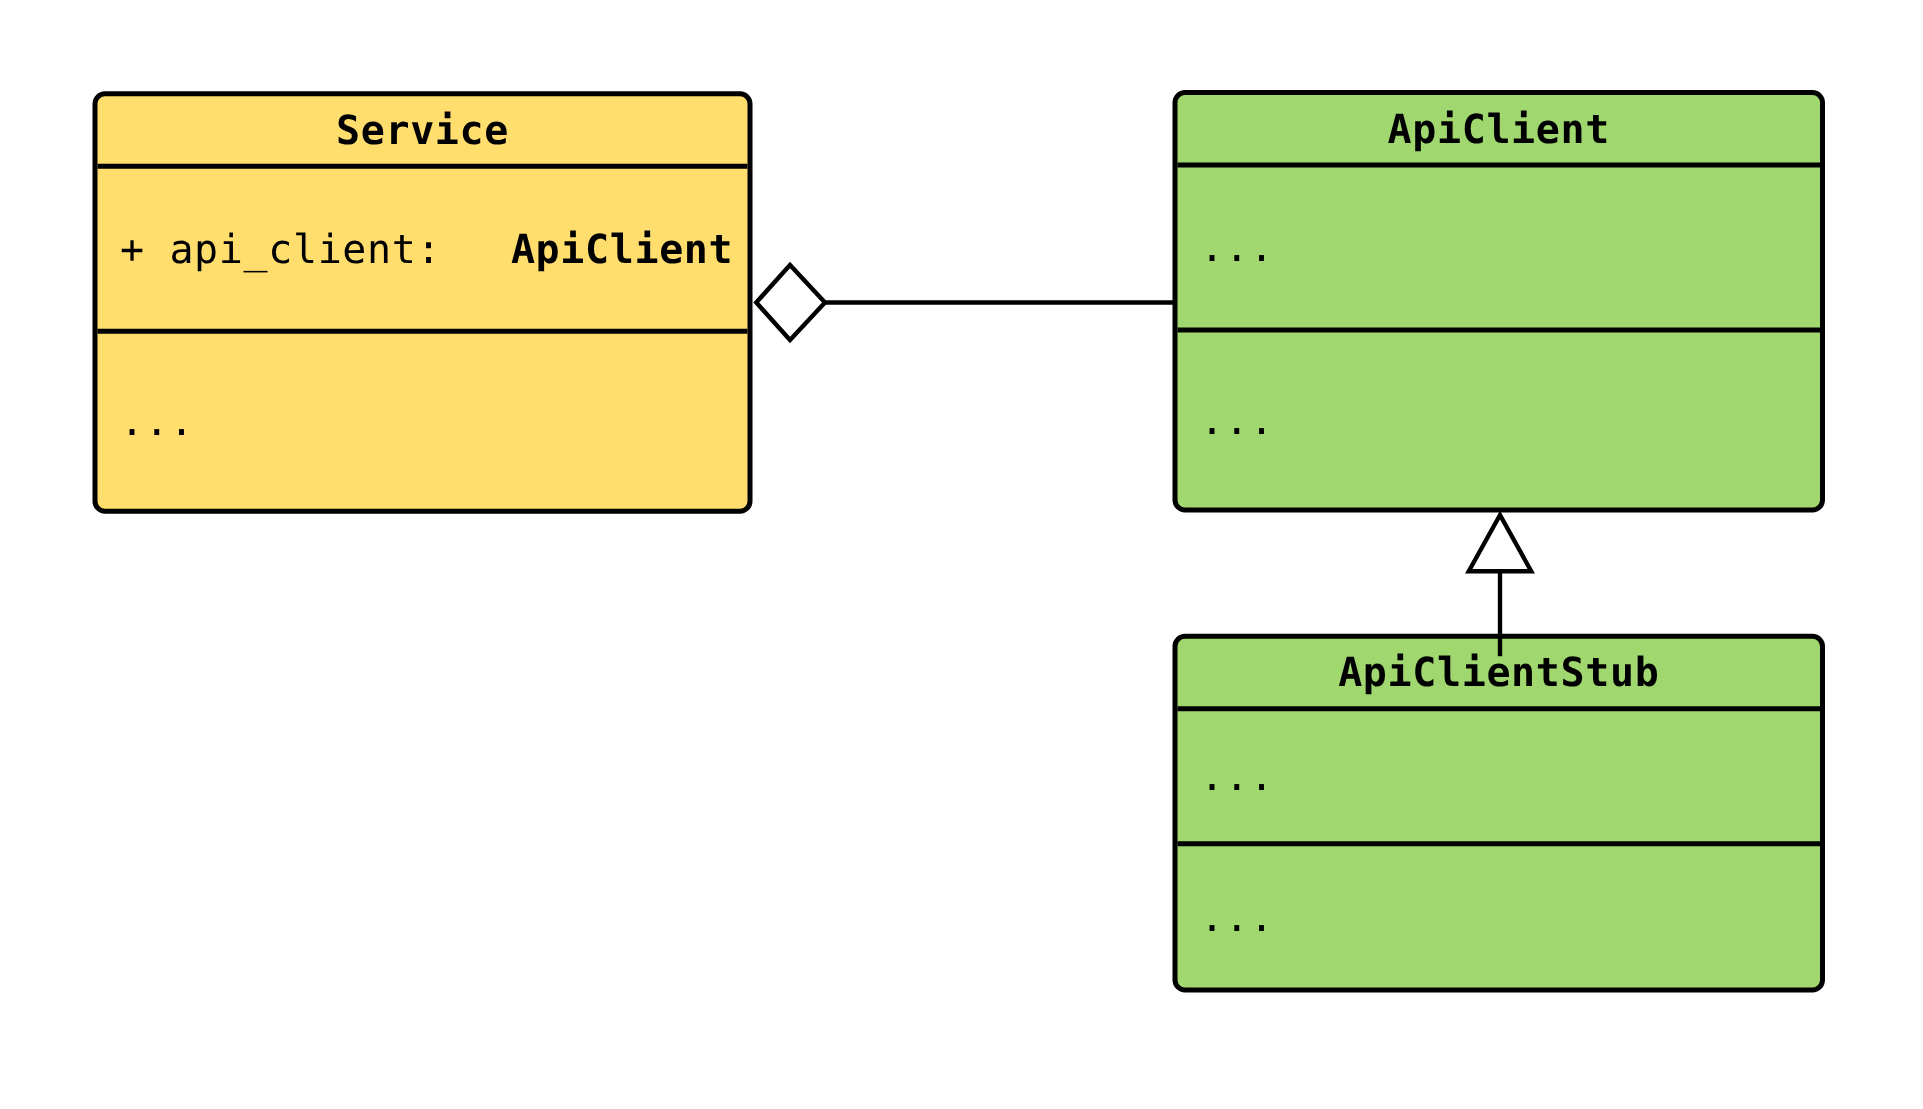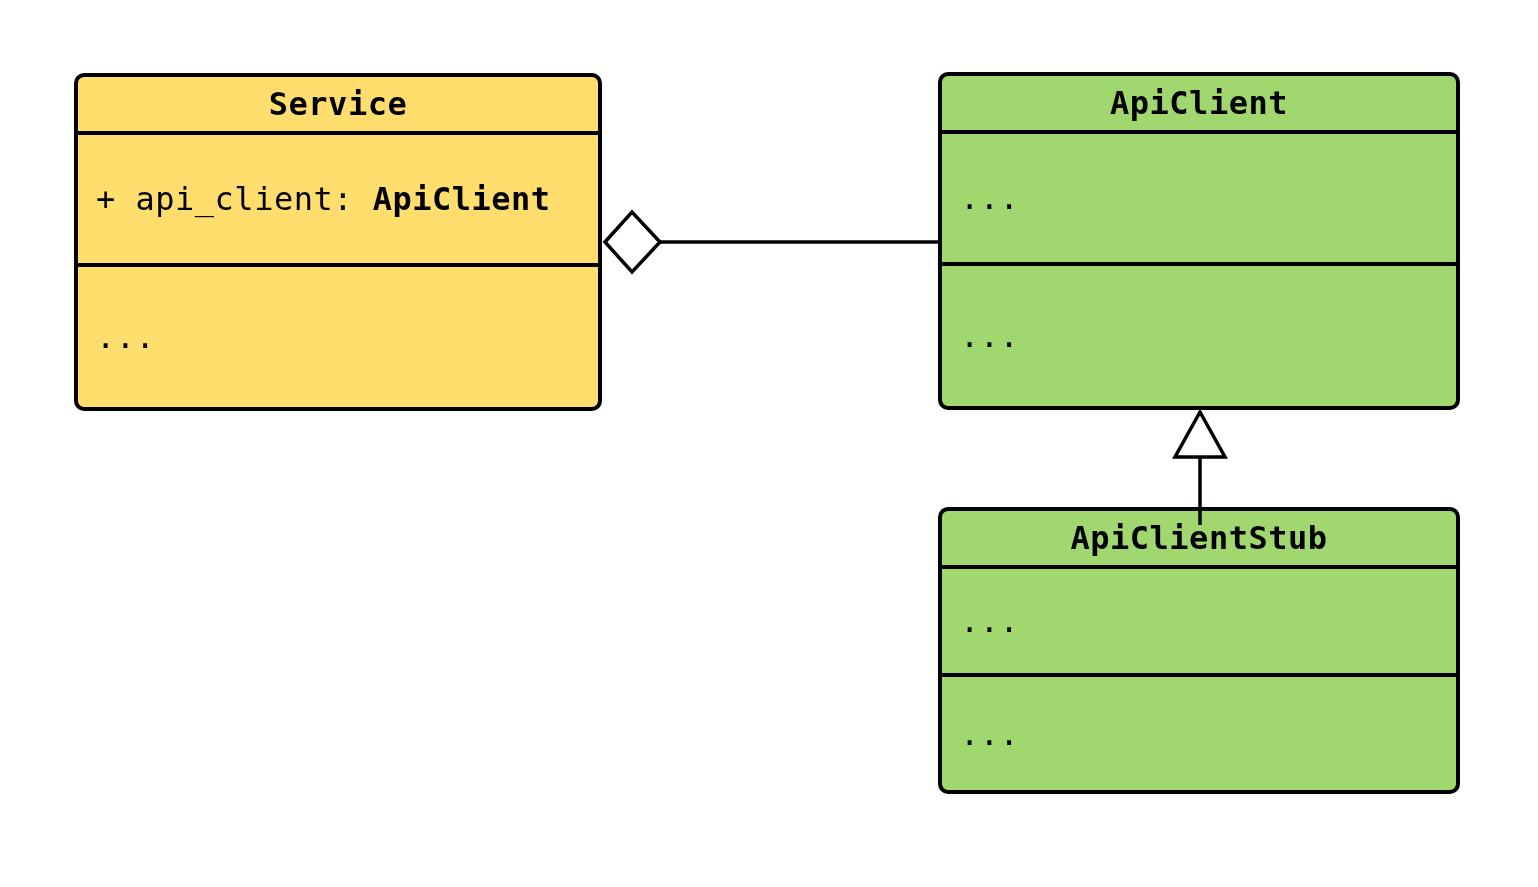--- a/index.html
+++ b/index.html
@@ -38,21 +38,21 @@
     align-items: center;
     justify-content: center;
     font-weight: bold;
   }
   .class-section {
     display: flex;
     align-items: center;
     padding-left: 18px;
     white-space: pre;
   }
-  .class-section.divided { border-bottom: 4px solid var(--line-color, #000000); }
+  .class-section.divided { border-bottom: 4px solid var(--line-color, #000000); gap: 36px; }
 
   #service-box .class-section.attrs   { flex: 0 0 132px; }
   #service-box .class-section.methods { flex: 1 1 auto; }
   #apiclient-box .class-section.attrs   { flex: 0 0 132px; }
   #apiclient-box .class-section.methods { flex: 1 1 auto; }
   #apiclientstub-box .class-section.attrs   { flex: 0 0 108px; }
   #apiclientstub-box .class-section.methods { flex: 1 1 auto; }
 
   .type-ref { font-weight: bold; }
 

